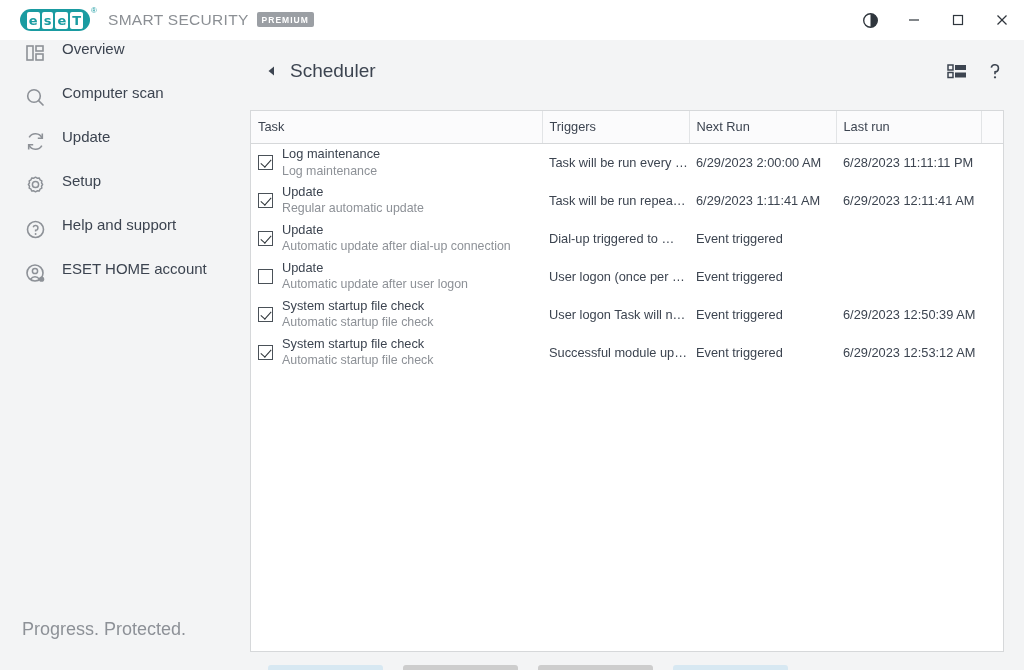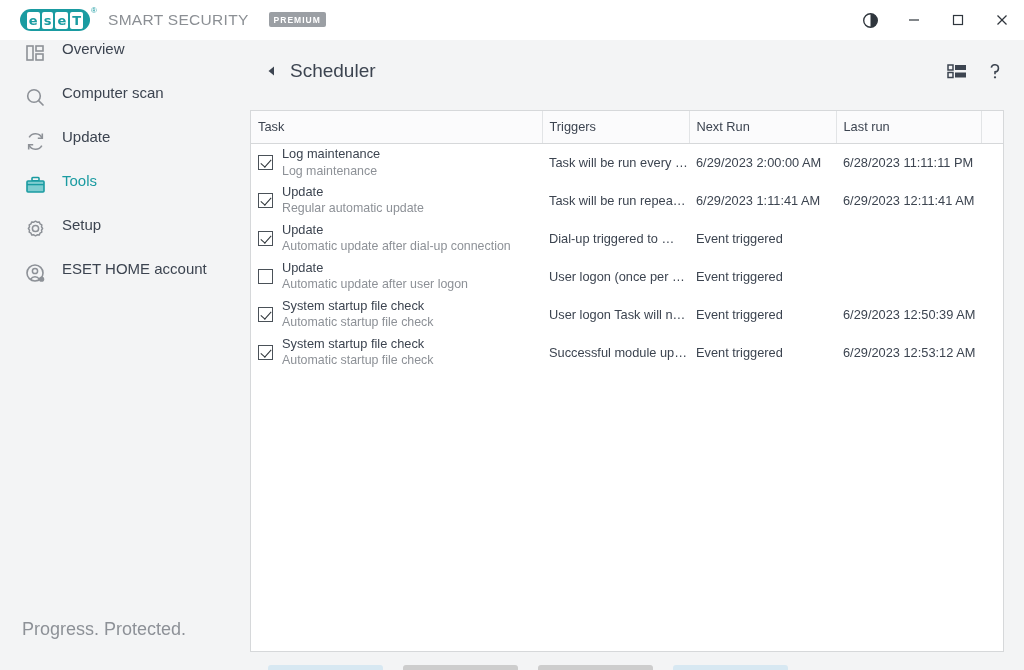--- a/index.html
+++ b/index.html
@@ -31,21 +31,21 @@
   .eset-logo .sep { width: 2px; }
   .eset-reg {
     position: absolute; top: -3px; right: -7px;
     font-size: 8px; color: #1a9ba1;
   }
   #product-name {
     margin-left: 18px; font-size: 15.5px; letter-spacing: .3px;
     color: #8b8f94; font-weight: 400;
   }
   #premium-badge {
-    margin-left: 20px; background: #9b9fa4; color: #ffffff;
+    margin-left: 8px; background: #9b9fa4; color: #ffffff;
     font-size: 8.5px; font-weight: bold; letter-spacing: 1px;
     padding: 3px 5px 2px 5px; border-radius: 2px; position: relative; top: -1px;
   }
   #win-controls { margin-left: auto; display: flex; align-items: center; height: 40px; }
   .wc { width: 44px; height: 40px; display: flex; align-items: center; justify-content: center;
         color: #2f363d; }
 
   
   #sidebar {
     position: absolute; top: 40px; left: 0; width: 250px; height: 630px;
@@ -203,44 +203,44 @@
         <svg width="21" height="21" viewBox="0 0 21 21">
           <path d="M17 7 A7.2 7.2 0 0 0 4.2 6.3" fill="none" stroke="currentColor" stroke-width="1.6"></path>
           <path d="M4 14 A7.2 7.2 0 0 0 16.8 14.7" fill="none" stroke="currentColor" stroke-width="1.6"></path>
           <polyline points="17.3,2.6 17.3,7.2 12.8,7.2" fill="none" stroke="currentColor" stroke-width="1.6"></polyline>
           <polyline points="3.7,18.4 3.7,13.8 8.2,13.8" fill="none" stroke="currentColor" stroke-width="1.6"></polyline>
         </svg>
       </span>
       <span>Update</span>
     </div>
 
-    <div class="nav-item active">
-      <span class="nav-icon">
-        <svg width="21" height="21" viewBox="0 0 21 21">
-          <rect x="7" y="2.5" width="7" height="3.2" rx="0.8" fill="none" stroke="currentColor" stroke-width="1.6"></rect>
-          <rect x="2" y="6" width="17" height="11" rx="1" fill="#7fcdd0" stroke="currentColor" stroke-width="1.6"></rect>
-          <line x1="2" y1="9.6" x2="19" y2="9.6" stroke="currentColor" stroke-width="1.4"></line>
-        </svg>
-      </span>
-      <span>Tools</span>
-    </div>
 
     <div class="nav-item">
       <span class="nav-icon">
         <svg width="21" height="21" viewBox="0 0 21 21">
           <path d="M10.5 2.2 L12.2 3.2 L14.2 2.9 L15 4.8 L16.8 5.8 L16.5 7.8 L17.6 9.5
                    L16.5 11.2 L16.8 13.2 L15 14.2 L14.2 16.1 L12.2 15.8 L10.5 16.8
                    L8.8 15.8 L6.8 16.1 L6 14.2 L4.2 13.2 L4.5 11.2 L3.4 9.5
                    L4.5 7.8 L4.2 5.8 L6 4.8 L6.8 2.9 L8.8 3.2 Z" fill="none" stroke="currentColor" stroke-width="1.5" stroke-linejoin="round"></path>
           <circle cx="10.5" cy="9.5" r="3.1" fill="none" stroke="currentColor" stroke-width="1.5"></circle>
         </svg>
       </span>
       <span>Setup</span>
     </div>
 
+    <div class="nav-item">
+      <span class="nav-icon">
+        <svg width="21" height="21" viewBox="0 0 21 21">
+          <circle cx="10.5" cy="10.5" r="8" fill="none" stroke="currentColor" stroke-width="1.6"></circle>
+          <path d="M8.2 8.2 A2.4 2.4 0 1 1 10.6 11.2 L10.6 12.6" fill="none" stroke="currentColor" stroke-width="1.5"></path>
+          <circle cx="10.6" cy="15" r="0.95" fill="currentColor"></circle>
+        </svg>
+      </span>
+      <span>Help and support</span>
+    </div>
 
     <div class="nav-item">
       <span class="nav-icon">
         <svg width="21" height="21" viewBox="0 0 21 21">
           <circle cx="10" cy="10" r="8" fill="none" stroke="currentColor" stroke-width="1.6"></circle>
           <circle cx="10" cy="8" r="2.6" fill="none" stroke="currentColor" stroke-width="1.5"></circle>
           <path d="M5.6 16.3 A5.2 5.2 0 0 1 14.4 16.3" fill="none" stroke="currentColor" stroke-width="1.5"></path>
           <circle cx="16.6" cy="16.2" r="2.6" fill="currentColor"></circle>
         </svg>
       </span>

